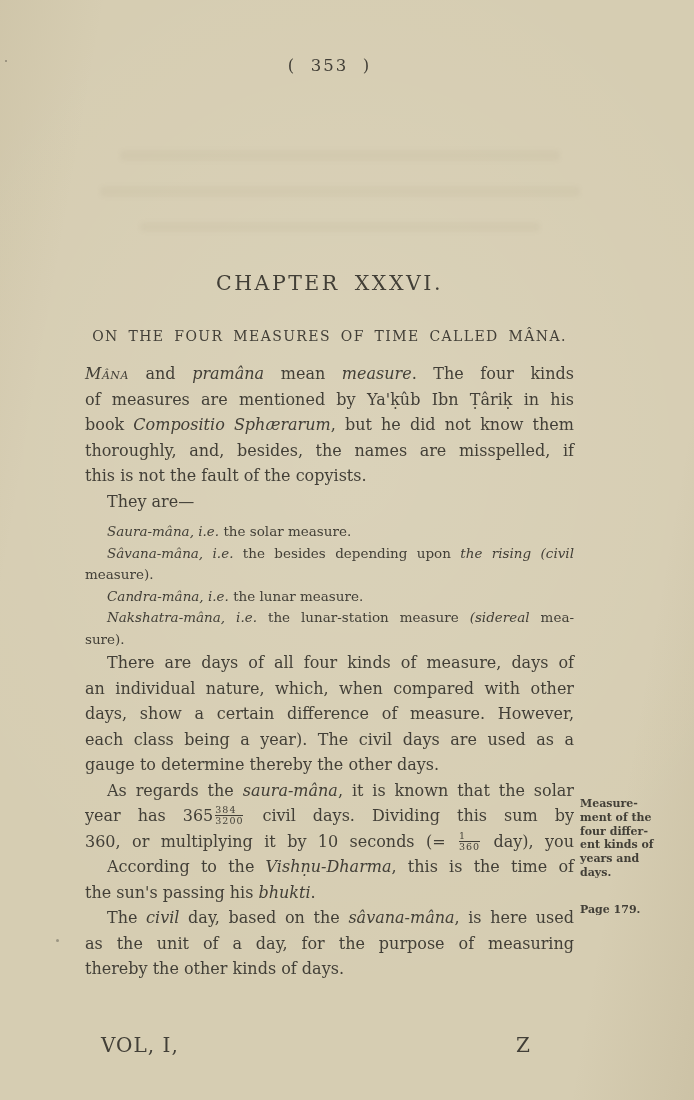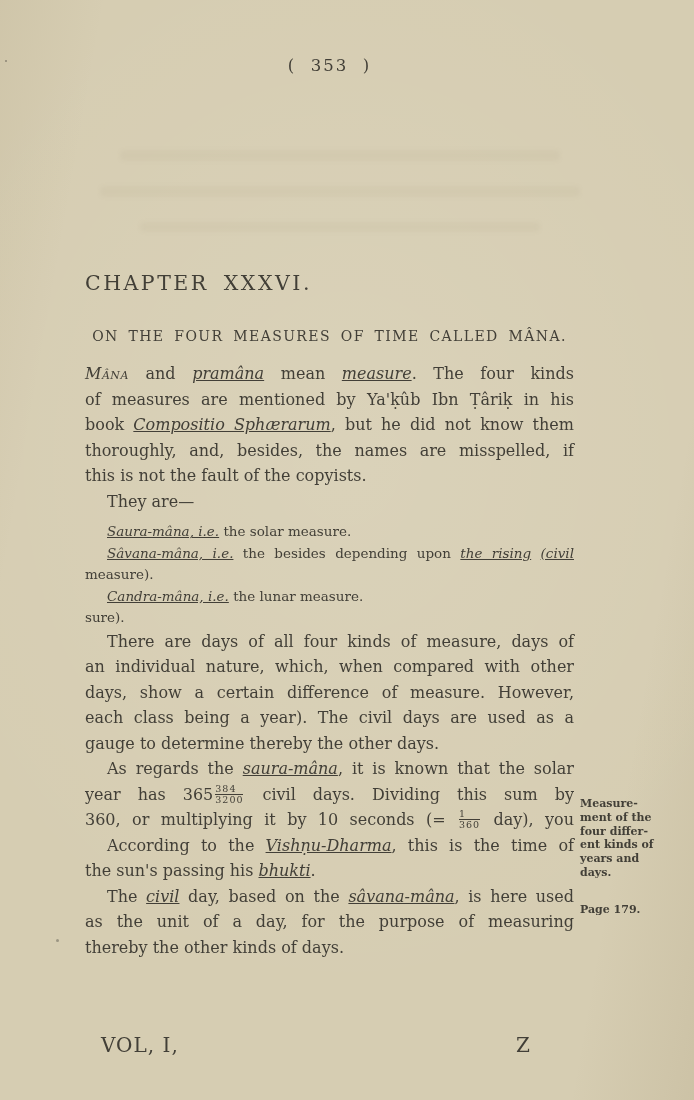--- a/index.html
+++ b/index.html
@@ -49,21 +49,21 @@
     width: 489px;
     text-align: center;
     font-size: 16.5px;
     letter-spacing: 2px;
     white-space: pre;
   }
   .chapter-title {
     position: absolute;
     left: 85px; top: 271px;
     width: 489px;
-    text-align: left;
+    text-align: center;
     font-size: 20.5px;
     letter-spacing: 2.5px;
     word-spacing: 6px;
   }
   .chapter-subtitle {
     position: absolute;
     left: 85px; top: 328px;
     width: 489px;
     text-align: center;
     font-size: 14px;
@@ -77,21 +77,21 @@
     width: 489px;
   }
   .ln {
     text-align: justify;
     text-align-last: justify;
   }
   .ln.last { text-align-last: left; }
   .ln.b { font-size: 16px;   line-height: 25.5px; }
   .ln.l { font-size: 13.5px; line-height: 21.5px; }
   .ln.ind { text-indent: 22px; }
-  .i  { font-style: italic; text-decoration: underline; }
+  .i  { font-style: italic; }
   .sc { font-style: italic; font-variant: small-caps; letter-spacing: 0.5px; }
 
   .frac {
     display: inline-flex;
     flex-direction: column;
     vertical-align: middle;
     text-align: center;
     font-size: 9.5px;
     line-height: 1.05;
     letter-spacing: 1px;
@@ -148,20 +148,21 @@
       <div class="ln b"><span class="sc">Mâna</span><span> and </span><span class="i">pramâna</span><span> mean </span><span class="i">measure</span><span>. The four kinds</span></div>
       <div class="ln b"><span>of measures are mentioned by Ya'ḳûb Ibn Ṭâriḳ in his</span></div>
       <div class="ln b"><span>book </span><span class="i">Compositio Sphærarum</span><span>, but he did not know them</span></div>
       <div class="ln b"><span>thoroughly, and, besides, the names are misspelled, if</span></div>
       <div class="ln b last"><span>this is not the fault of the copyists.</span></div>
       <div class="ln b ind last"><span>They are—</span></div>
       <div class="ln l ind last" style="margin-top: 7px;"><span class="i">Saura-mâna, i.e.</span><span> the solar measure.</span></div>
       <div class="ln l ind"><span class="i">Sâvana-mâna, i.e.</span><span> the besides depending upon </span><span class="i">the rising</span><span> </span><span class="i">(civil</span></div>
       <div class="ln l last"><span>measure).</span></div>
       <div class="ln l ind last"><span class="i">Candra-mâna, i.e.</span><span> the lunar measure.</span></div>
+      <div class="ln l ind"><span class="i">Nakshatra-mâna, i.e.</span><span> the lunar-station measure </span><span class="i">(sidereal</span><span> mea-</span></div>
       <div class="ln l last"><span>sure).</span></div>
       <div class="ln b ind"><span>There are days of all four kinds of measure, days of</span></div>
       <div class="ln b"><span>an individual nature, which, when compared with other</span></div>
       <div class="ln b"><span>days, show a certain difference of measure. However,</span></div>
       <div class="ln b"><span>each class being a year). The civil days are used as a</span></div>
       <div class="ln b last"><span>gauge to determine thereby the other days.</span></div>
       <div class="ln b ind"><span>As regards the </span><span class="i">saura-mâna</span><span>, it is known that the solar</span></div>
       <div class="ln b"><span>year has 365</span><span class="frac">
           <span class="num">384</span>
           <span class="den">3200</span>

